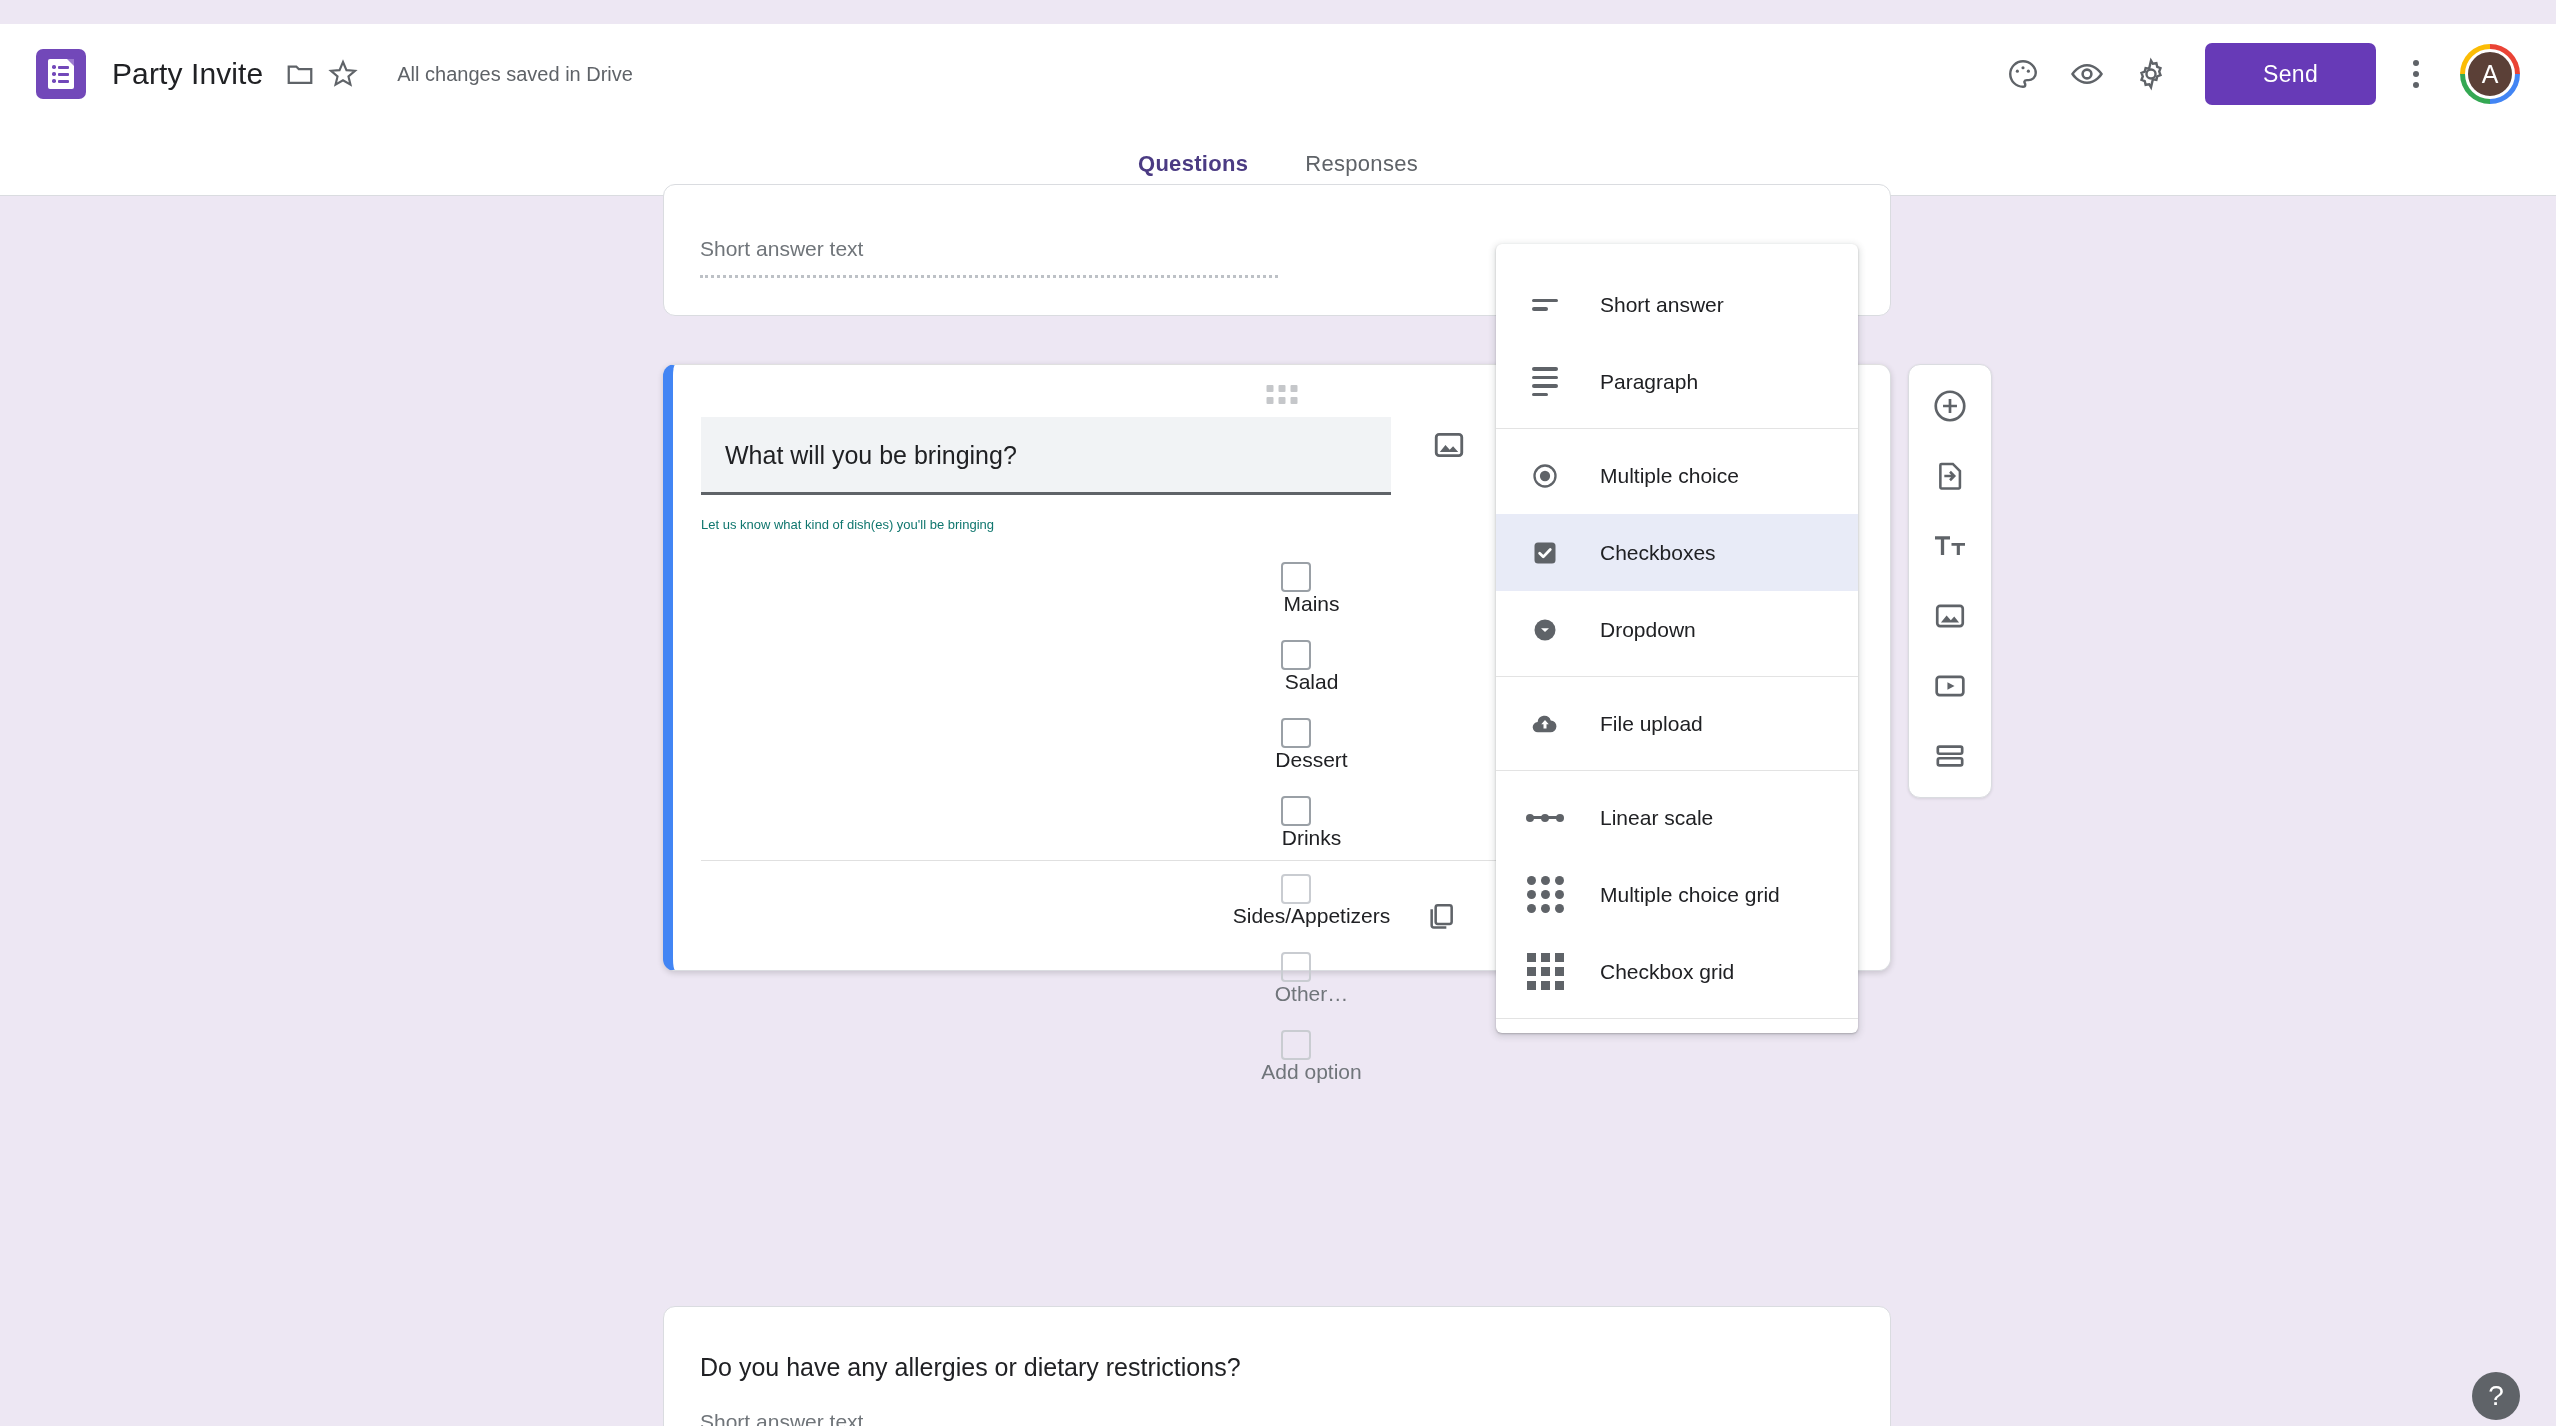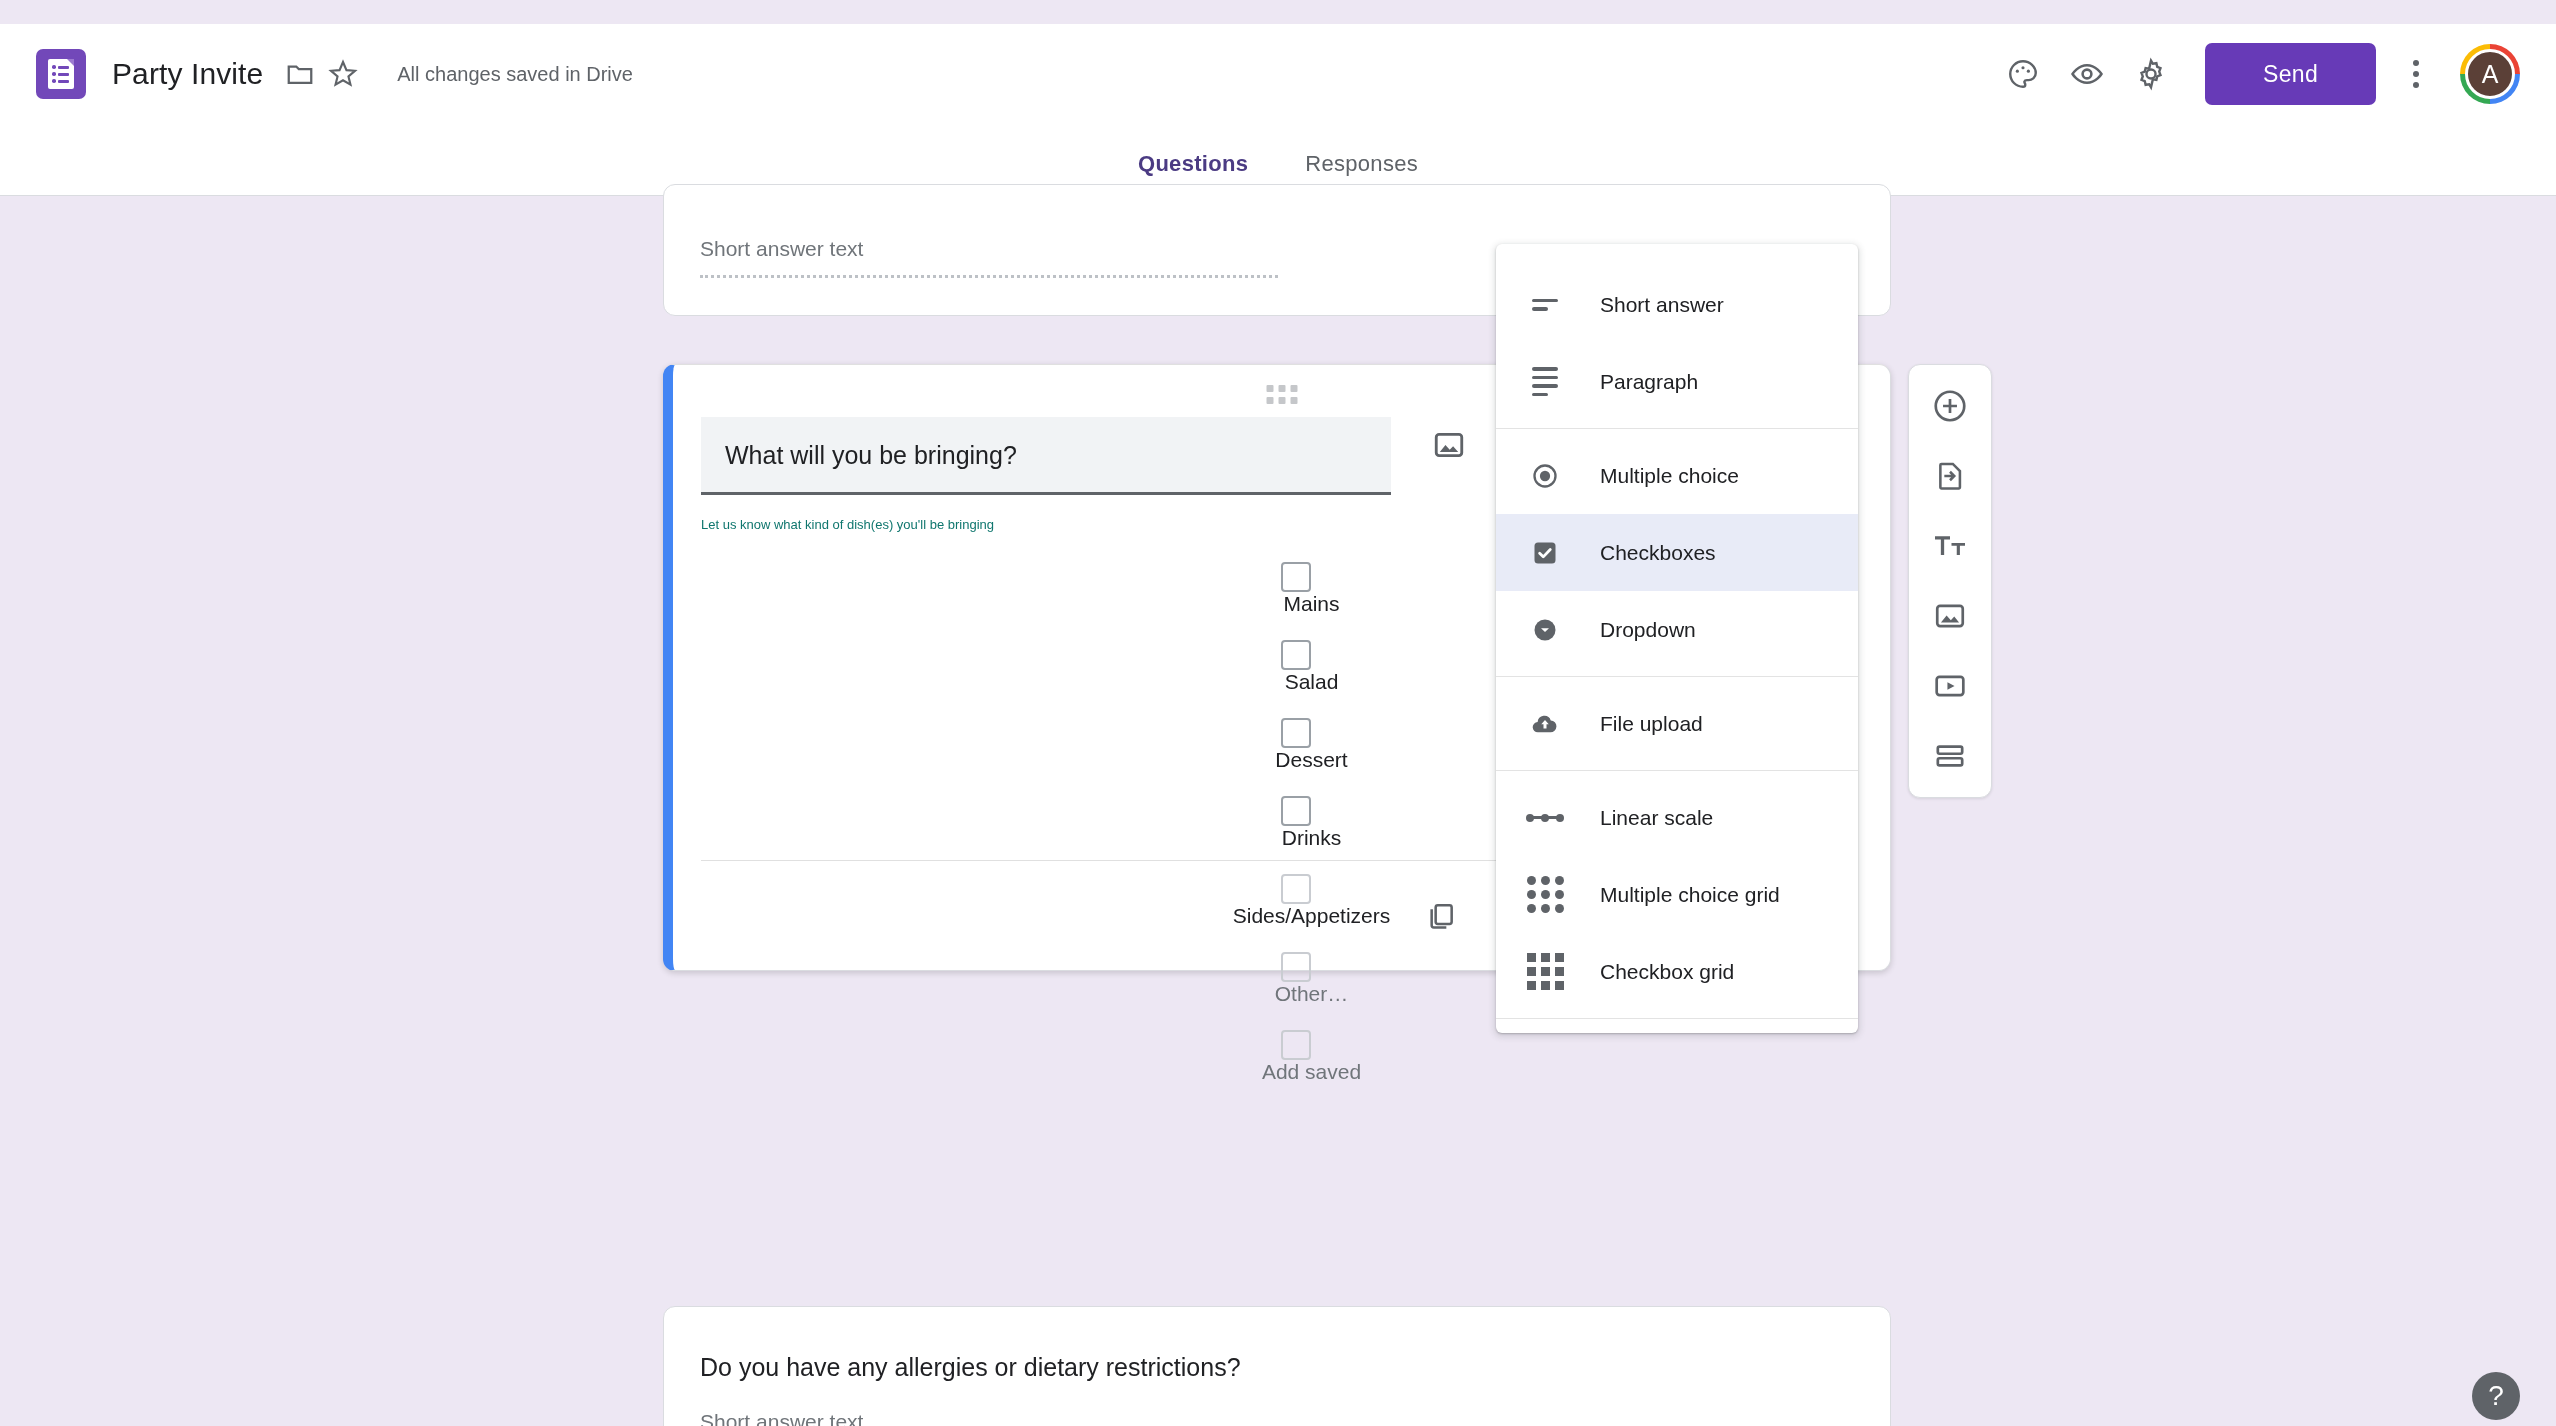--- a/index.html
+++ b/index.html
@@ -305,21 +305,21 @@
         <div class="opt">
           <span class="box light"></span>
           <span class="label">Sides/Appetizers</span>
         </div>
         <div class="opt">
           <span class="box light"></span>
           <span class="label muted">Other…</span>
         </div>
         <div class="opt">
           <span class="box light"></span>
-          <span class="label muted">Add saved</span>
+          <span class="label muted">Add option</span>
         </div>
       </div>
 
       <div class="card-footer">
         <div class="foot-btn">
           <svg width="32" height="32" viewBox="0 0 24 24" fill="none" stroke="#5f6368" stroke-width="1.9">
             <rect x="8" y="4" width="12" height="14" rx="1.6"></rect>
             <path d="M5 7v12a1.6 1.6 0 001.6 1.6H16"></path>
           </svg>
         </div>

